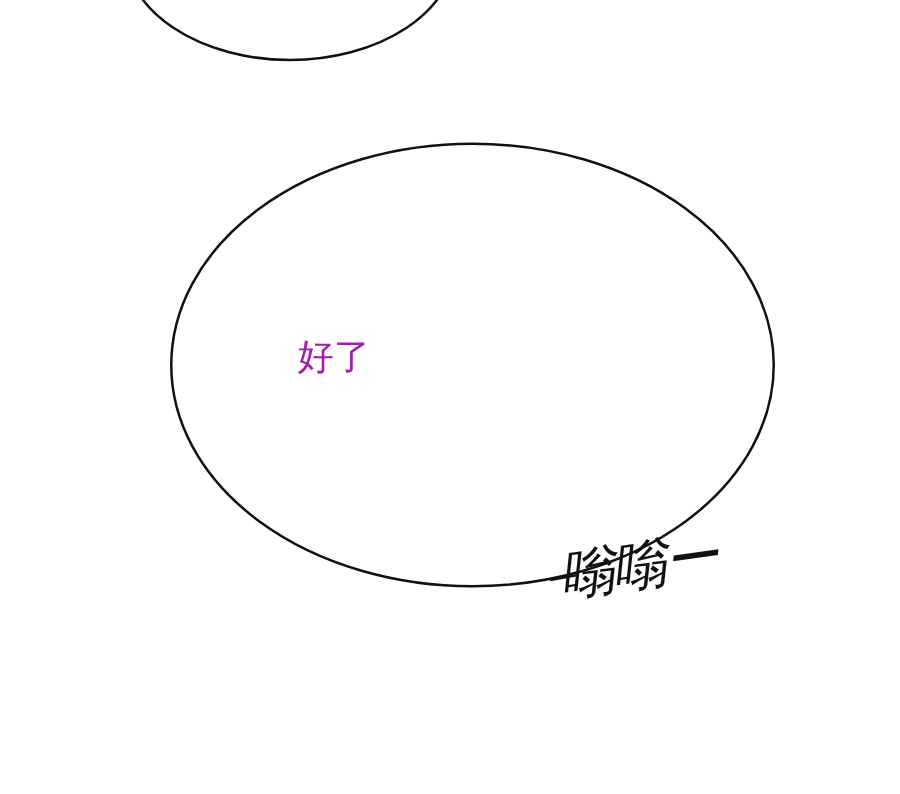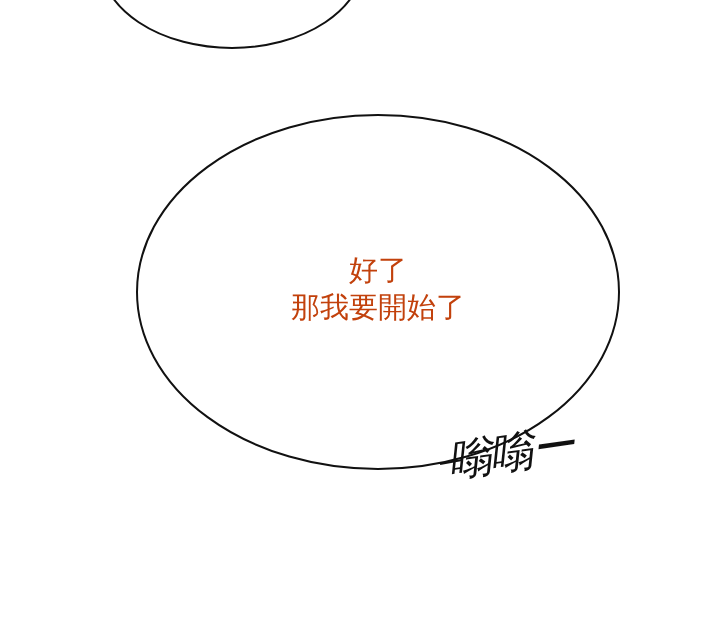--- a/index.html
+++ b/index.html
@@ -17,24 +17,23 @@
     .bubble-svg {
       position: absolute;
       left: 0;
       top: 0;
       width: 720px;
       height: 635px;
     }
     .dialogue {
       position: absolute;
       left: 238px;
-      top: 252px;
+      top: 267px;
       width: 280px;
-      text-align: center;
-      color: #c2410c;
+      color: #a21caf;
       font-family: "DejaVu Sans", "Liberation Sans", sans-serif;
       font-size: 29px;
       line-height: 37px;
       letter-spacing: 0px;
     }
     .dialogue div {
       white-space: nowrap;
     }
     .sfx {
       position: absolute;
@@ -63,19 +62,18 @@
 <div class="canvas">
   <svg class="bubble-svg" viewBox="0 0 720 635">
     <ellipse cx="232" cy="-40" rx="132" ry="88" fill="#ffffff" stroke="#111111" stroke-width="2"></ellipse>
     <ellipse cx="378" cy="292" rx="241" ry="177" fill="#ffffff" stroke="#111111" stroke-width="2"></ellipse>
 
     <path d="M 440 464 L 462 460" stroke="#111111" stroke-width="2" fill="none"></path>
   </svg>
 
   <div class="dialogue">
     <div>好了</div>
-    <div>那我要開始了</div>
   </div>
 
   <div class="sfx">
     <span class="sfx-text">嗡嗡ー</span>
   </div>
 </div>
 
 </body></html>

